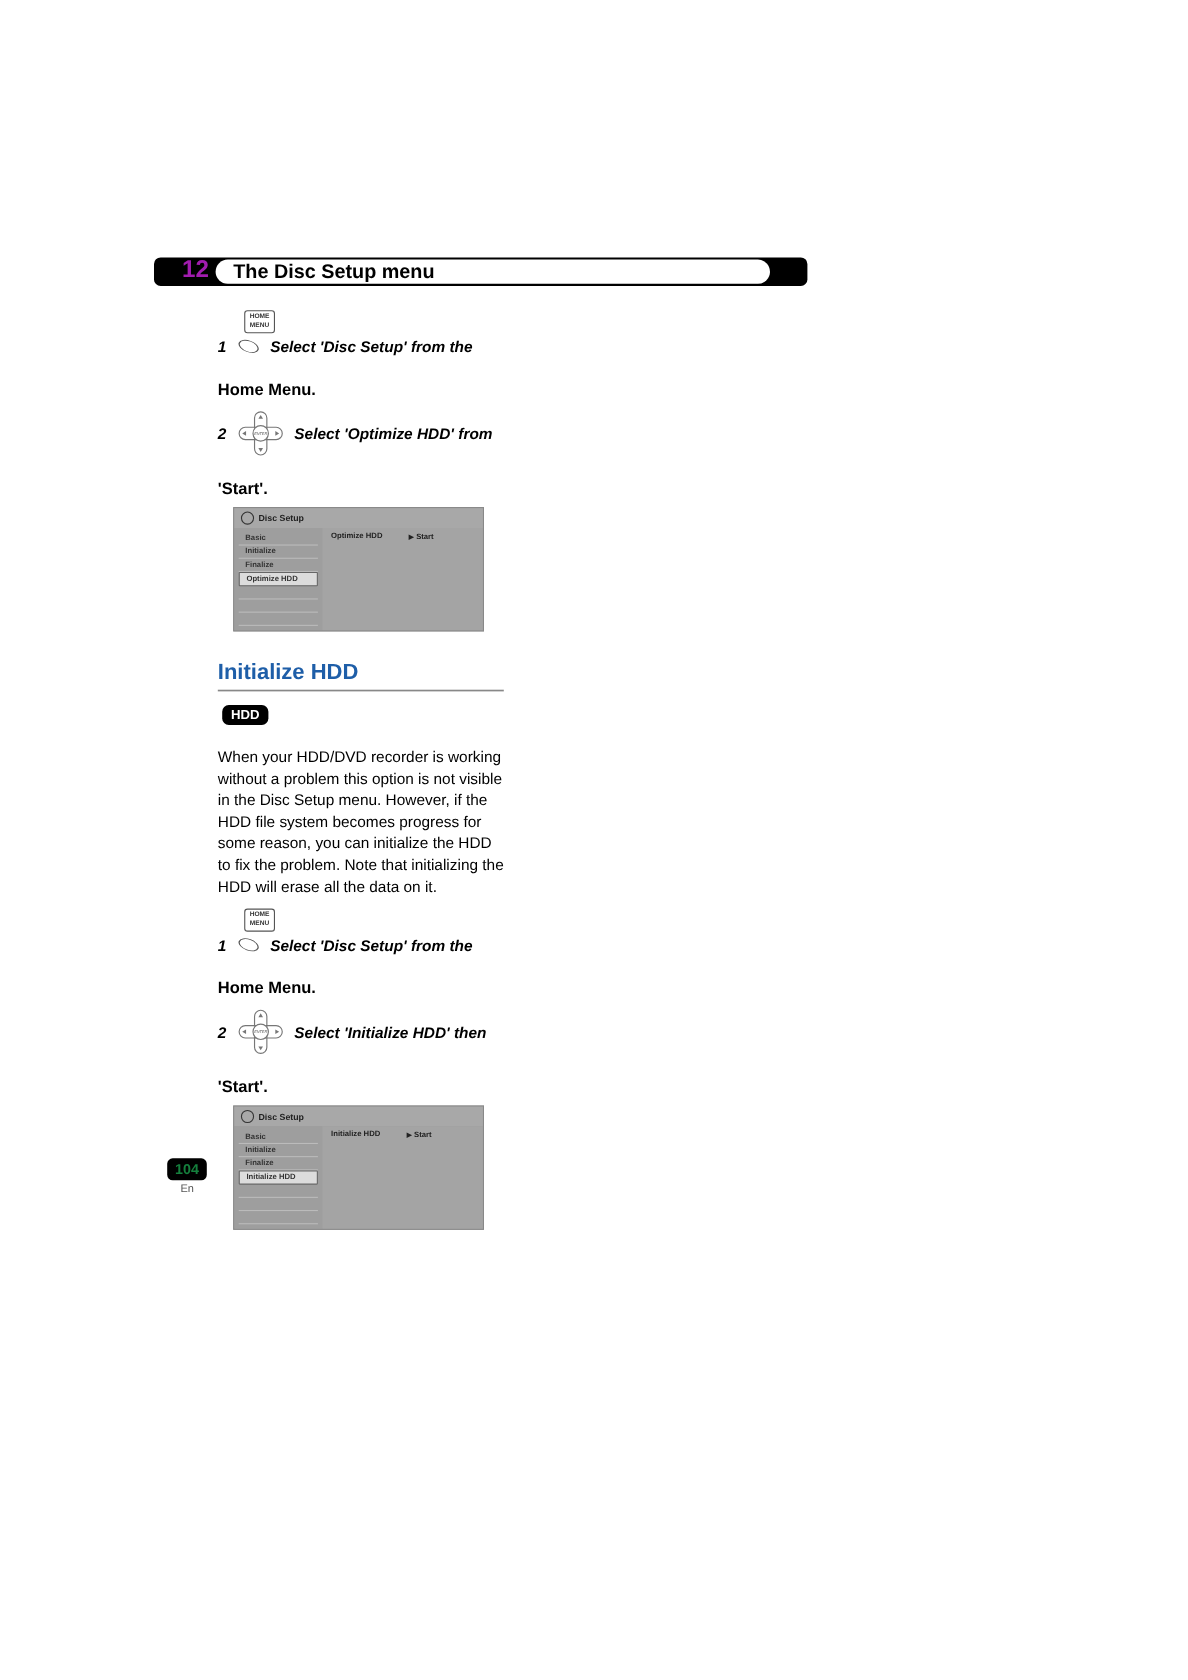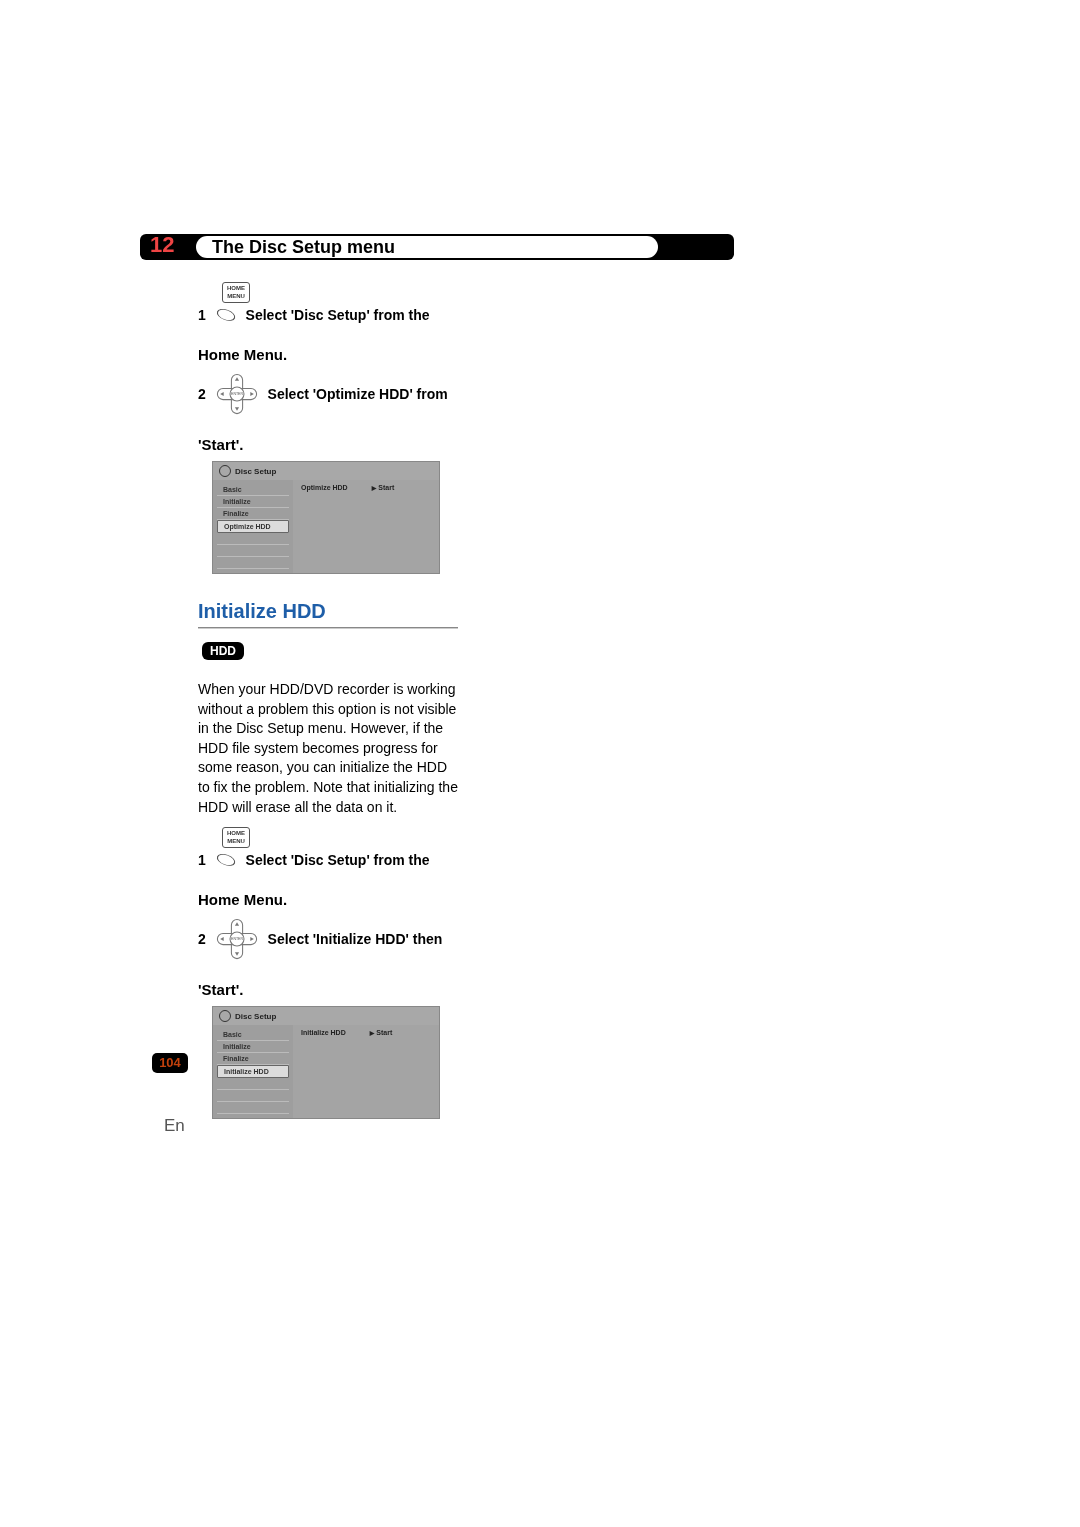--- a/index.html
+++ b/index.html
@@ -21,30 +21,30 @@
     width: 594px;
     height: 26px;
     background: #000;
     border-radius: 6px;
   }
   .chapter-num {
     position: absolute;
     left: 150px;
     top: 232px;
     width: 40px;
-    text-align: left;
-    color: #ef4444;
+    text-align: right;
+    color: #a21caf;
     font-weight: bold;
     font-size: 22px;
   }
   .chapter-title-wrap {
     position: absolute;
     left: 196px;
     top: 236px;
-    width: 462px;
+    width: 504px;
     height: 22px;
     background: #fff;
     border-radius: 12px;
   }
   .chapter-title {
     font-weight: bold;
     font-size: 18px;
     padding-left: 16px;
     line-height: 22px;
   }
@@ -73,20 +73,21 @@
     margin-left: 24px;
     margin-bottom: 2px;
   }
   .nav-icon {
     display: inline-block;
     vertical-align: middle;
     margin: 0 6px;
   }
   .step-line {
     font-size: 14px;
+    font-style: italic;
   }
   .step-num {
     font-weight: bold;
   }
   .step-text {
     font-weight: bold;
   }
   .step-cont {
     font-weight: bold;
     margin-top: 18px;
@@ -187,34 +188,33 @@
   }
 
   
   .page-num-badge {
     position: absolute;
     left: 152px;
     top: 1053px;
     width: 36px;
     height: 20px;
     background: #000;
-    color: #c2410c;
+    color: #15803d;
     font-weight: bold;
     font-size: 13px;
     text-align: center;
     line-height: 20px;
     border-radius: 5px;
   }
   .lang-code {
     position: absolute;
     left: 164px;
     top: 1076px;
-    font-size: 17px;
+    font-size: 10px;
     color: #555;
-    margin-top: 40px;
   }
 
   
   svg.cross-nav {
     width: 42px;
     height: 42px;
   }
 </style>
 </head>
 <body>

